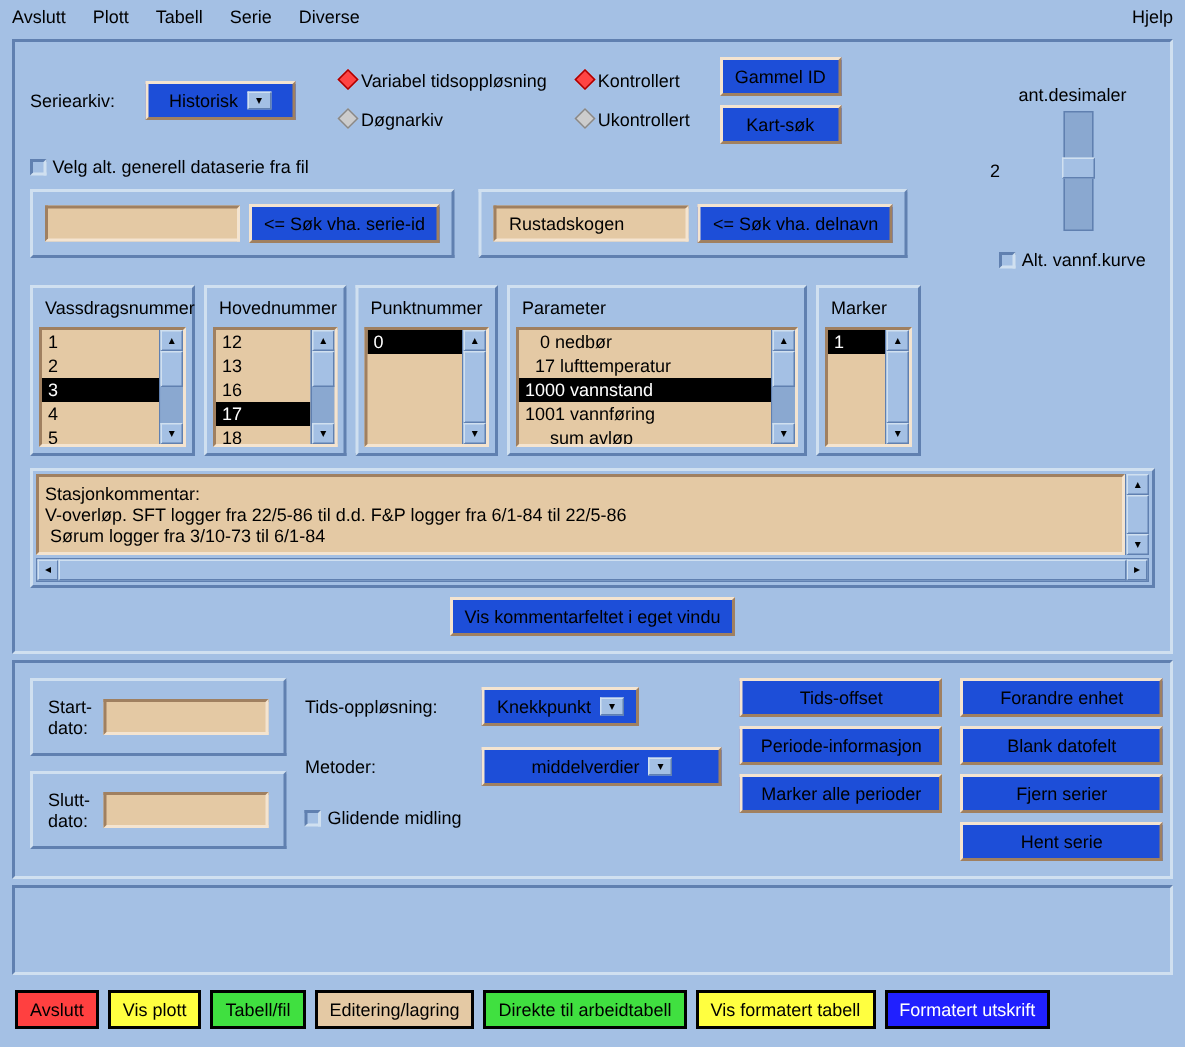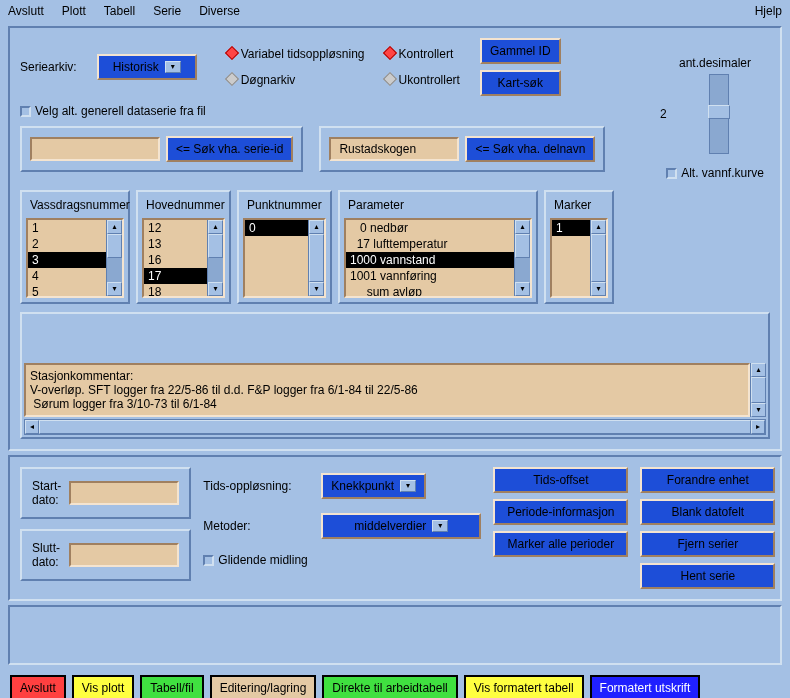--- a/index.html
+++ b/index.html
@@ -180,39 +180,42 @@
             <div class="sb-track">
               <div class="sb-thumb" style="top:0;height:100%;"></div>
             </div>
             <div class="sb-btn">▾</div>
           </div>
     </div>
       </div>
     </div>
 
   <div class="outset" style="margin-top:8px; padding:2px;">
-    <div style="display:flex;margin-top:47px;">
+    <div style="display:flex;">
       <div class="textarea" style="flex:1;"><span>Stasjonkommentar:</span>
 <span>V-overløp. SFT logger fra 22/5-86 til d.d. F&amp;P logger fra 6/1-84 til 22/5-86
  Sørum logger fra 3/10-73 til 6/1-84</span></div>
       <div class="scrollbar-v" style="height:auto;">
           <div class="sb-btn">▴</div>
           <div class="sb-track">
             <div class="sb-thumb" style="top:0;height:100%;"></div>
           </div>
           <div class="sb-btn">▾</div>
         </div>
     </div>
     <div class="scrollbar-h">
         <div class="sb-btn" style="width:14px;height:auto;">◂</div>
         <div class="sb-track" style="flex:1;">
           <div class="sb-thumb" style="left:0;width:100%;top:0;bottom:0;height:auto;"></div>
         </div>
         <div class="sb-btn" style="width:14px;height:auto;">▸</div>
       </div>
+  </div>
+  <div style="text-align:center; margin-top:6px;">
+    <span class="btn">Vis kommentarfeltet i eget vindu</span>
   </div>
 </div>
 
 <div class="panel" style="display:flex; gap:12px; padding:10px;">
   <div style="display:flex; flex-direction:column; gap:10px;">
     <div class="outset" style="padding:10px; display:flex; gap:8px; align-items:center;">
       <span class="label">Start-dato:</span>
       <input class="input" style="width: 110px;">
     </div>
     <div class="outset" style="padding:10px; display:flex; gap:8px; align-items:center;">

